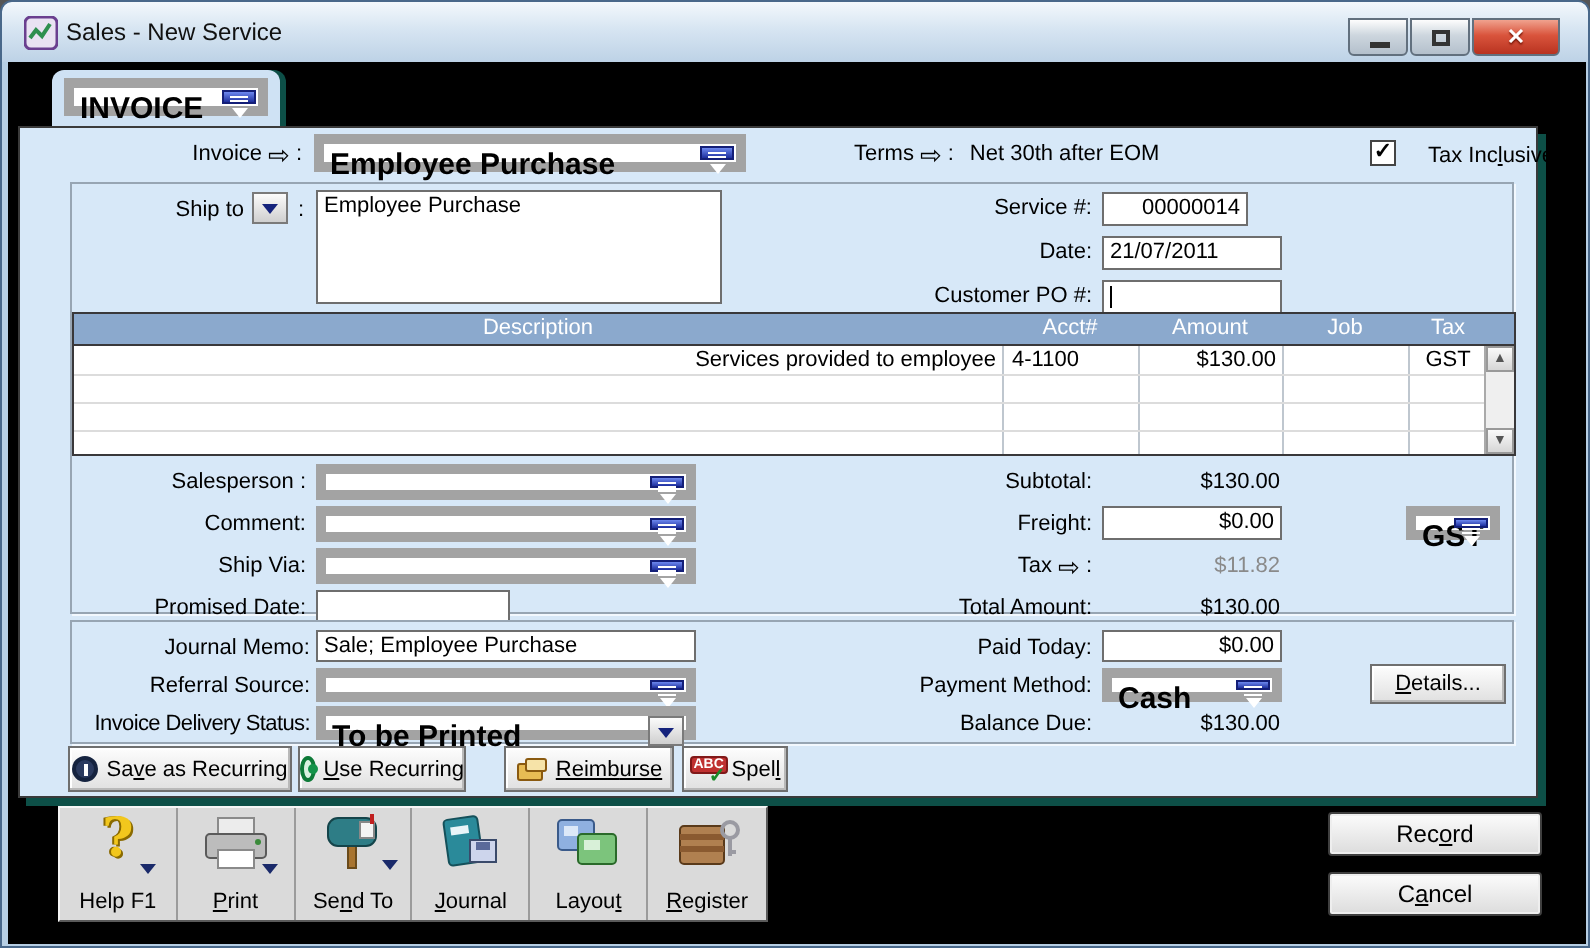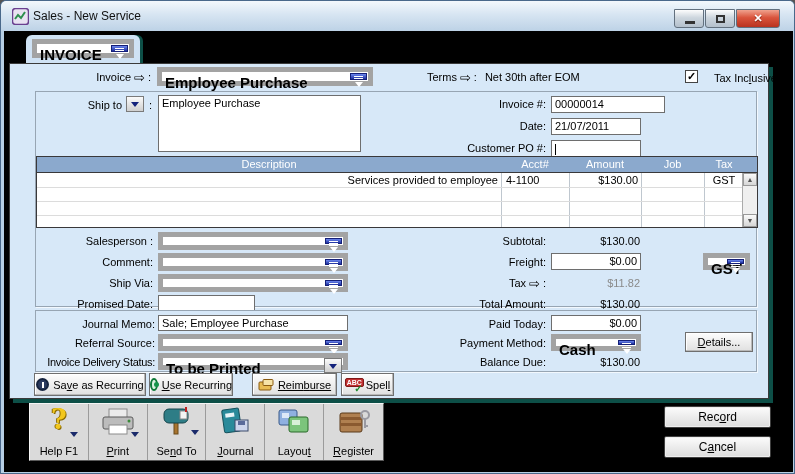--- a/index.html
+++ b/index.html
@@ -138,22 +138,22 @@
 
       <div class="groupbox" style="left:25px; top:27px; width:722px; height:216px;">
 
         <div class="lbl lblr" style="left:46px; top:7px; width:40px;">Ship to</div>
         <span class="ddgray" style="left:90px; top:4px;"></span>
         <div class="lbl" style="left:113px; top:7px;">:</div>
         <div class="field" style="left:122px; top:3px; width:203px; height:57px;">
           <span class="tv">Employee Purchase</span>
         </div>
 
-        <div class="lbl lblr" style="left:330px; top:6px; width:180px;">Invoice #:</div>
-        <div class="field" style="left:515px; top:4px; width:114px; height:17px;">
+        <div class="lbl lblr" style="left:330px; top:6px; width:180px;">Service #:</div>
+        <div class="field" style="left:515px; top:4px; width:73px; height:17px;padding-left:16px;">
           <span class="tv">00000014</span>
         </div>
         <div class="lbl lblr" style="left:330px; top:28px; width:180px;">Date:</div>
         <div class="field" style="left:515px; top:26px; width:90px; height:17px;">
           <span class="tv">21/07/2011</span>
         </div>
         <div class="lbl lblr" style="left:330px; top:50px; width:180px;">Customer PO #:</div>
         <div class="field" style="left:515px; top:48px; width:90px; height:17px;">
           <span class="tv"><span class="caret"></span><span></span></span>
         </div>

